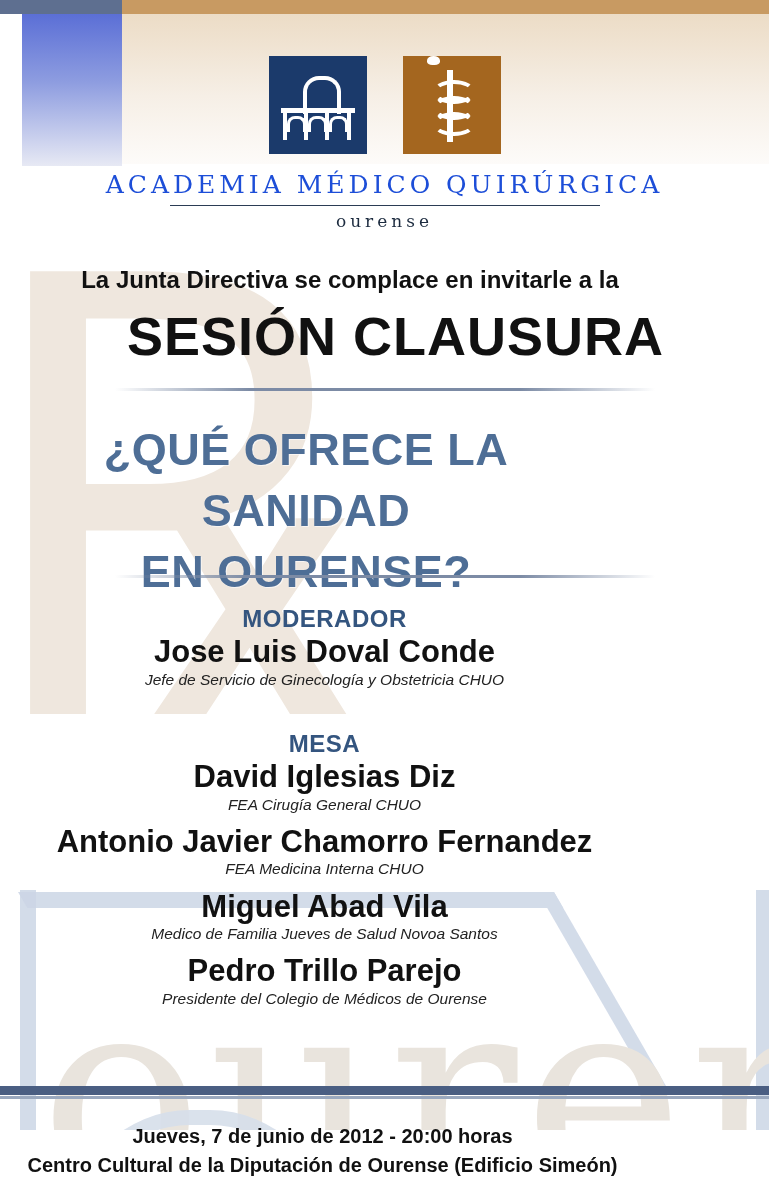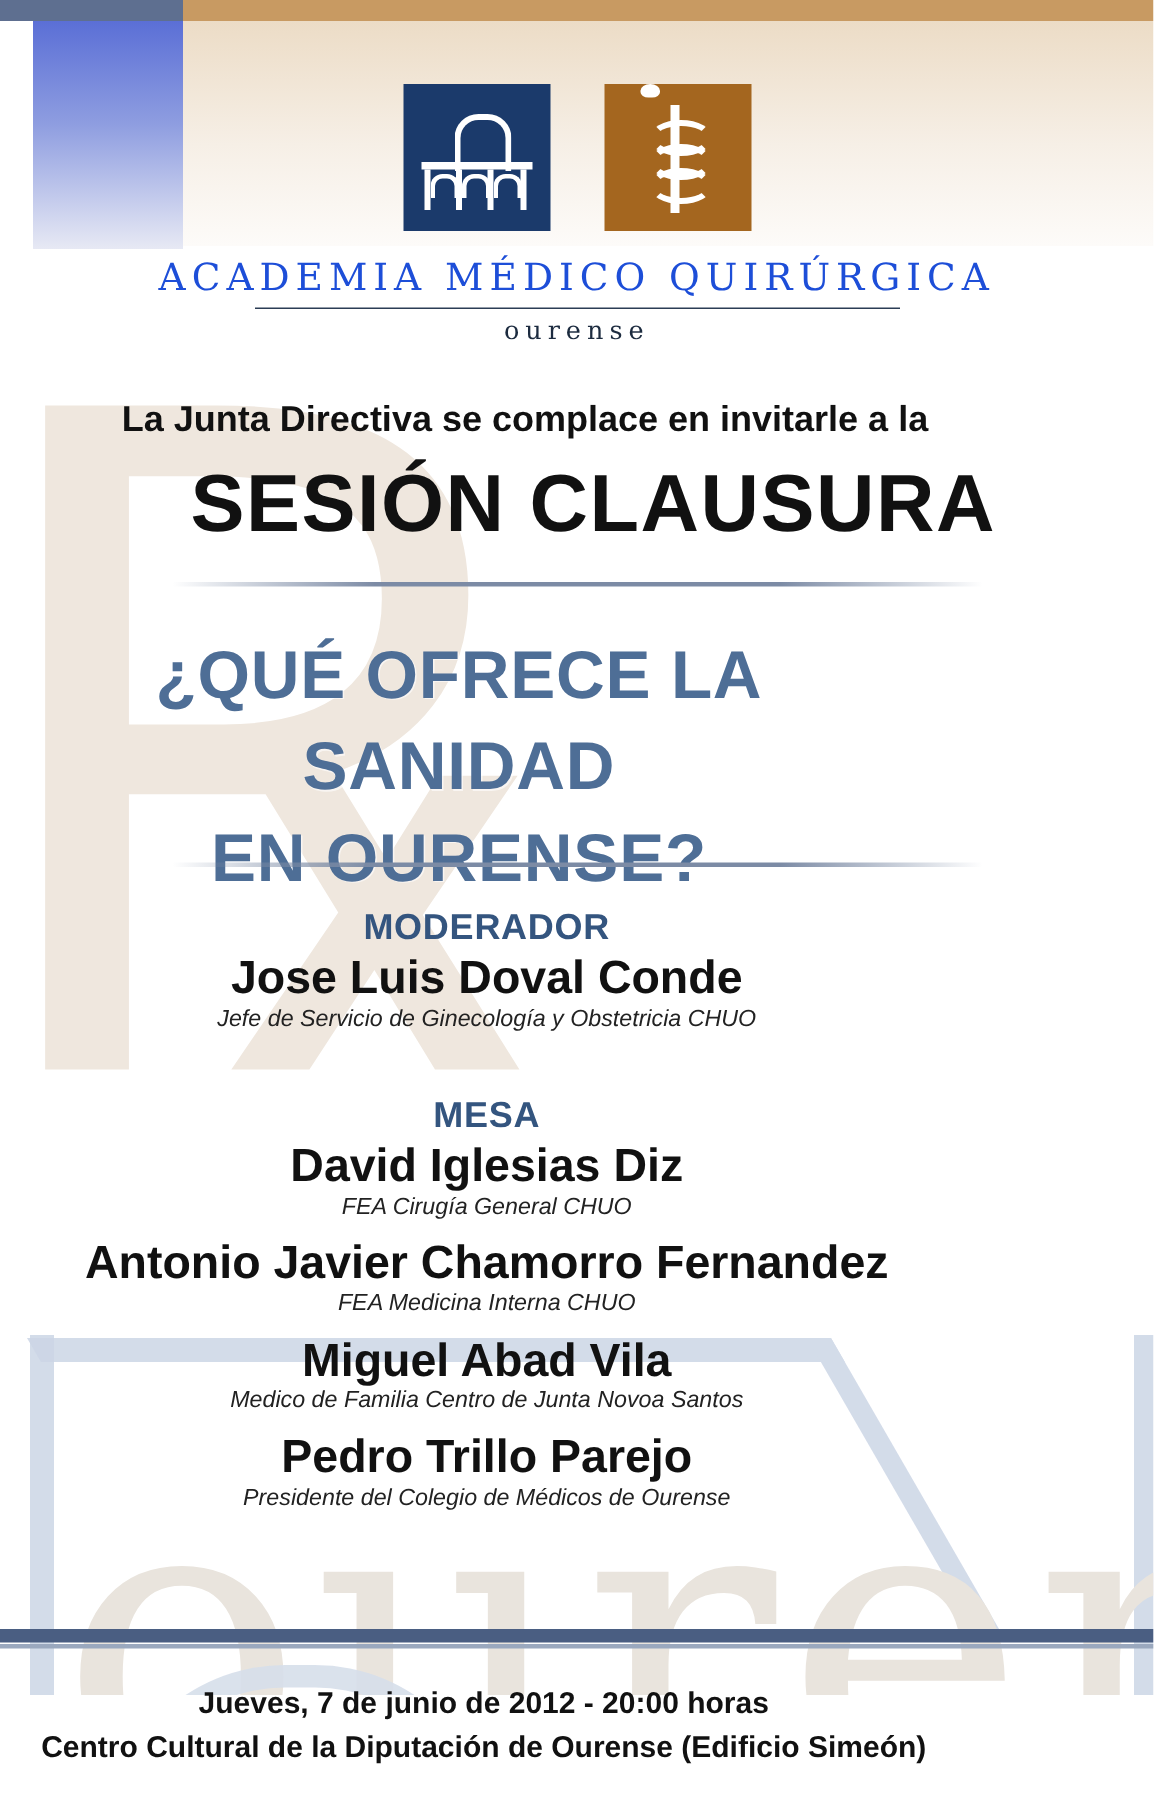--- a/index.html
+++ b/index.html
@@ -392,21 +392,21 @@
 
     <div class="role mesa">MESA</div>
 
     <div class="person-name">David Iglesias Diz</div>
     <div class="person-role">FEA Cirugía General CHUO</div>
 
     <div class="person-name">Antonio Javier Chamorro Fernandez</div>
     <div class="person-role">FEA Medicina Interna CHUO</div>
 
     <div class="person-name">Miguel Abad Vila</div>
-    <div class="person-role">Medico de Familia Centro de Junta Novoa Santos</div>
+    <div class="person-role">Medico de Familia Jueves de Salud Novoa Santos</div>
 
     <div class="person-name">Pedro Trillo Parejo</div>
     <div class="person-role">Presidente del Colegio de Médicos de Ourense</div>
   </div>
 
   <div class="footer-rule"></div>
   <div class="footer-rule thin"></div>
   <div class="footer">
     <div>Jueves, 7 de junio de 2012 -  20:00 horas</div>
     <div>Centro Cultural de la Diputación de Ourense (Edificio Simeón)</div>

